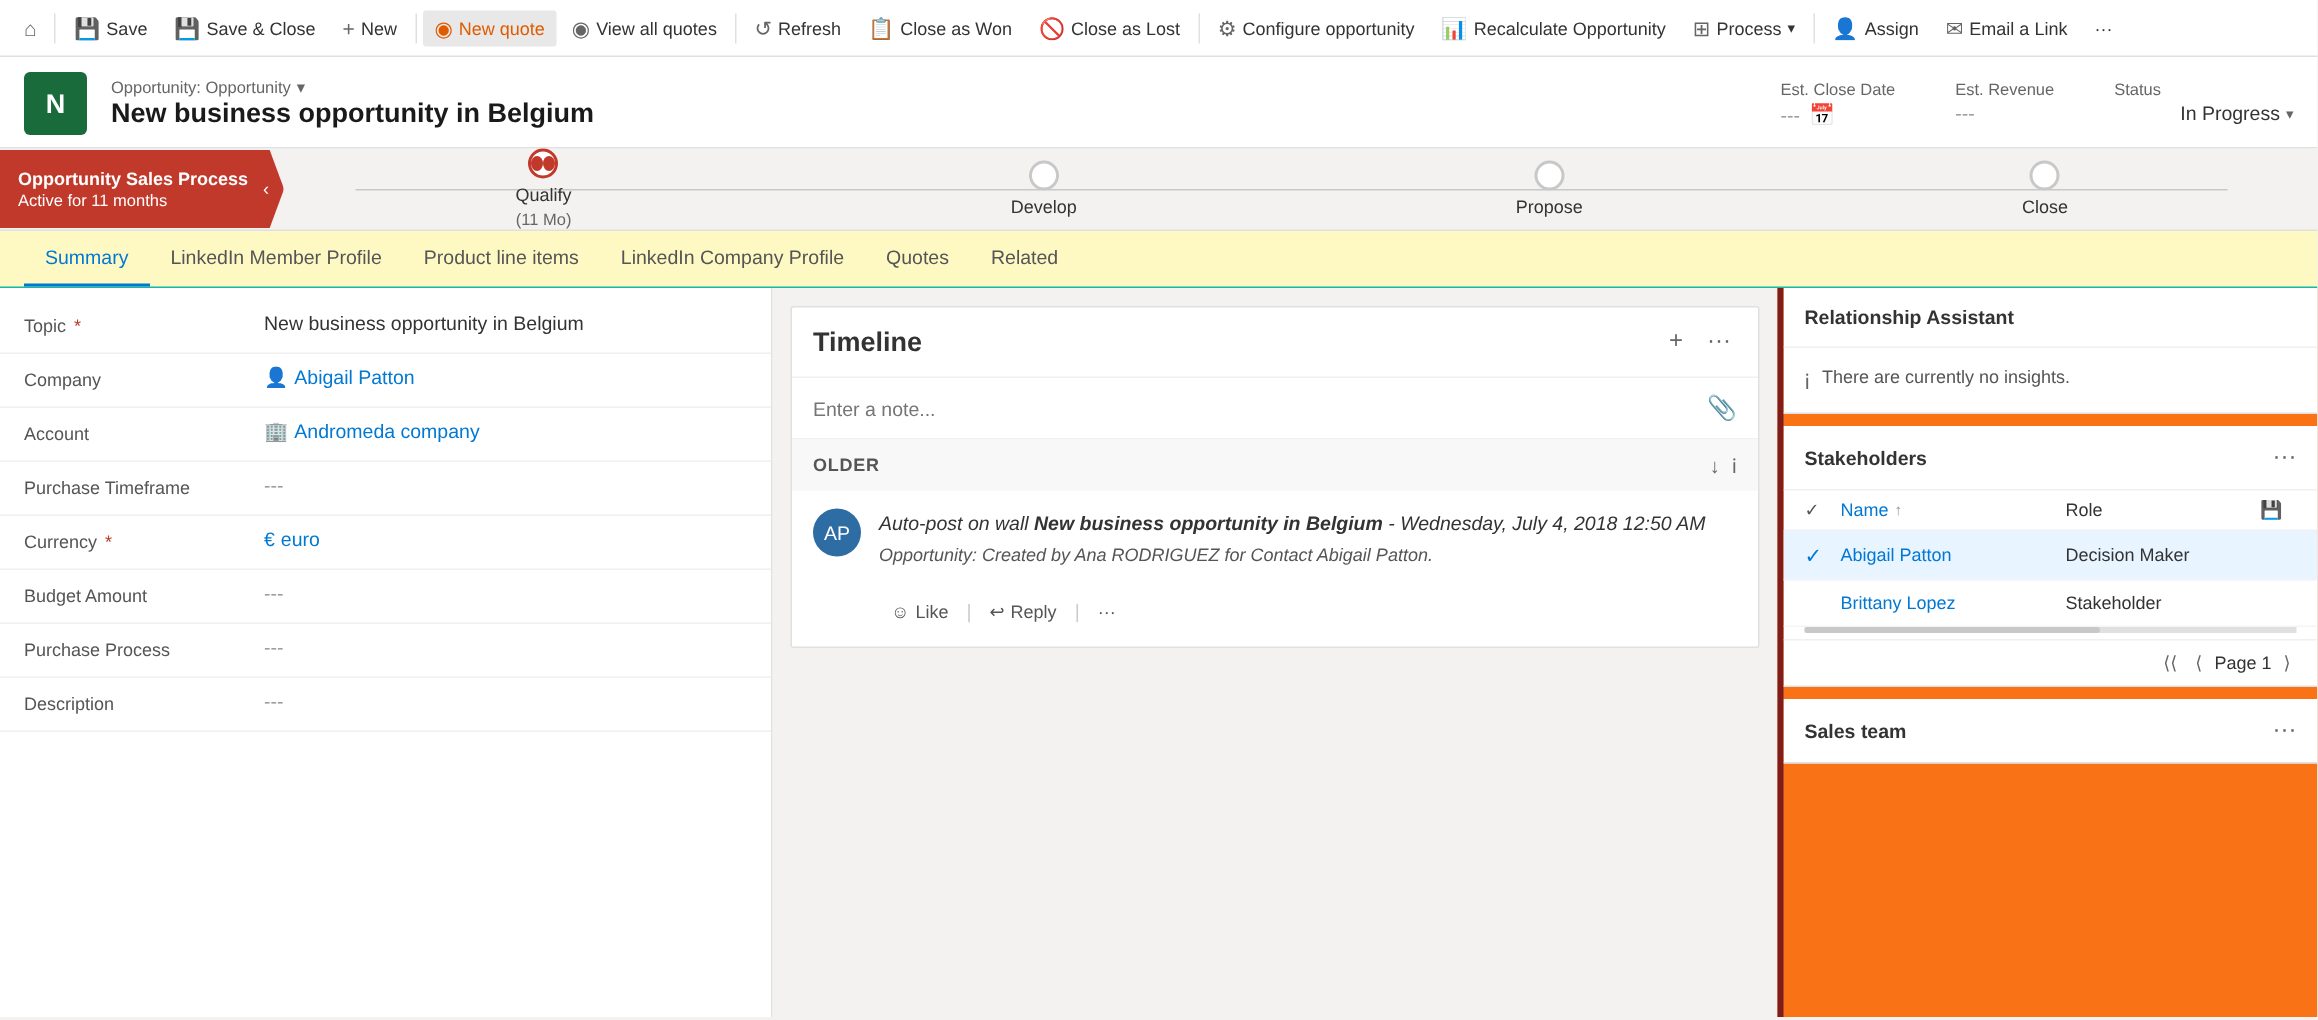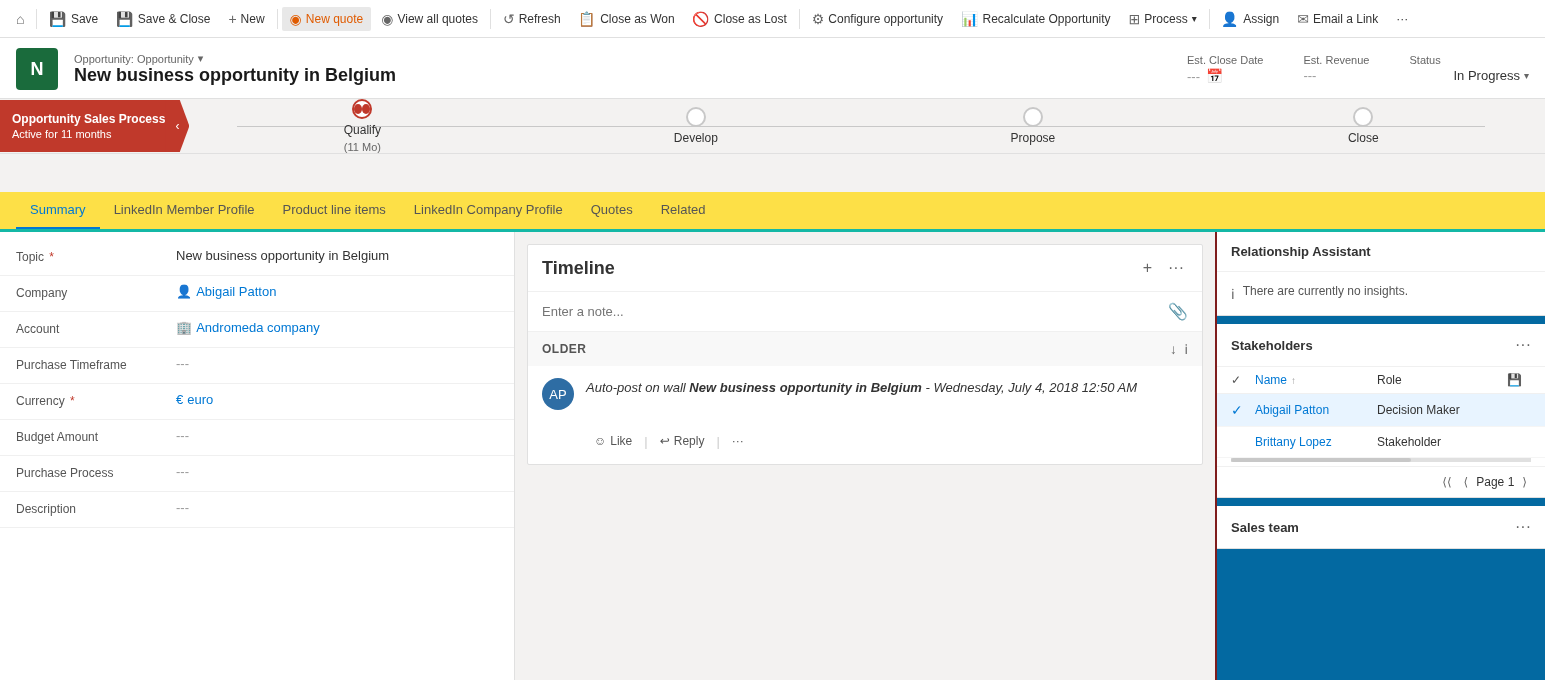--- a/index.html
+++ b/index.html
@@ -90,22 +90,22 @@
     }
     .step-circle.active::after {
       content: ''; width: 10px; height: 10px;
       border-radius: 50%; background: #c0392b;
     }
     .step-label { font-size: 12px; color: #333; }
     .step-sublabel { font-size: 11px; color: #666; }
 
     
     .tabs {
-      background: #fde047; border-bottom: 3px solid #14b8a6;
-      display: flex; padding: 0 16px; gap: 0; margin-top: 38px;
+      background: #fef9c3; border-bottom: 1px solid #14b8a6;
+      display: flex; padding: 0 16px; gap: 0;
     }
     .tab {
       padding: 10px 14px; font-size: 13px; color: #555;
       cursor: pointer; border-bottom: 2px solid transparent;
       white-space: nowrap;
     }
     .tab.active { color: #0078d4; border-bottom-color: #0078d4; font-weight: 500; }
 
     
     .main-content {
@@ -183,22 +183,22 @@
     }
     .timeline-action-btn {
       display: flex; align-items: center; gap: 4px;
       background: none; border: none; cursor: pointer;
       font-size: 12px; color: #555; padding: 4px 8px;
     }
     .timeline-sep { color: #ccc; padding: 0 2px; }
 
     
     .right-panel {
-      width: 330px; background: #0369a1; overflow-y: auto;
-      border-left: 2px solid #7f1d1d;
+      width: 360px; background: #f97316; overflow-y: auto;
+      border-left: 4px solid #7f1d1d;
     }
     .right-section {
       background: #fff; border-bottom: 1px solid #e0e0e0;
       margin-bottom: 8px;
     }
     .right-section-header {
       display: flex; align-items: center; justify-content: space-between;
       padding: 12px 14px; border-bottom: 1px solid #f0f0f0;
     }
     .right-section-title { font-size: 13px; font-weight: 600; }
@@ -478,20 +478,21 @@
           <button>↓</button>
           <button>ℹ</button>
         </div>
       </div>
       <div class="timeline-entry">
         <div class="timeline-avatar">AP</div>
         <div class="timeline-entry-content">
           <div class="timeline-entry-text">
             <span>Auto-post on wall </span><strong>New business opportunity in Belgium</strong><span> -  Wednesday, July 4, 2018 12:50 AM</span>
           </div>
+          <div class="timeline-entry-sub">Opportunity: Created by Ana RODRIGUEZ for Contact Abigail Patton.</div>
         </div>
       </div>
       <div class="timeline-actions">
         <button class="timeline-action-btn">
           <span>☺</span>
           <span>Like</span>
         </button>
         <span class="timeline-sep">|</span>
         <button class="timeline-action-btn">
           <span>↩</span>

